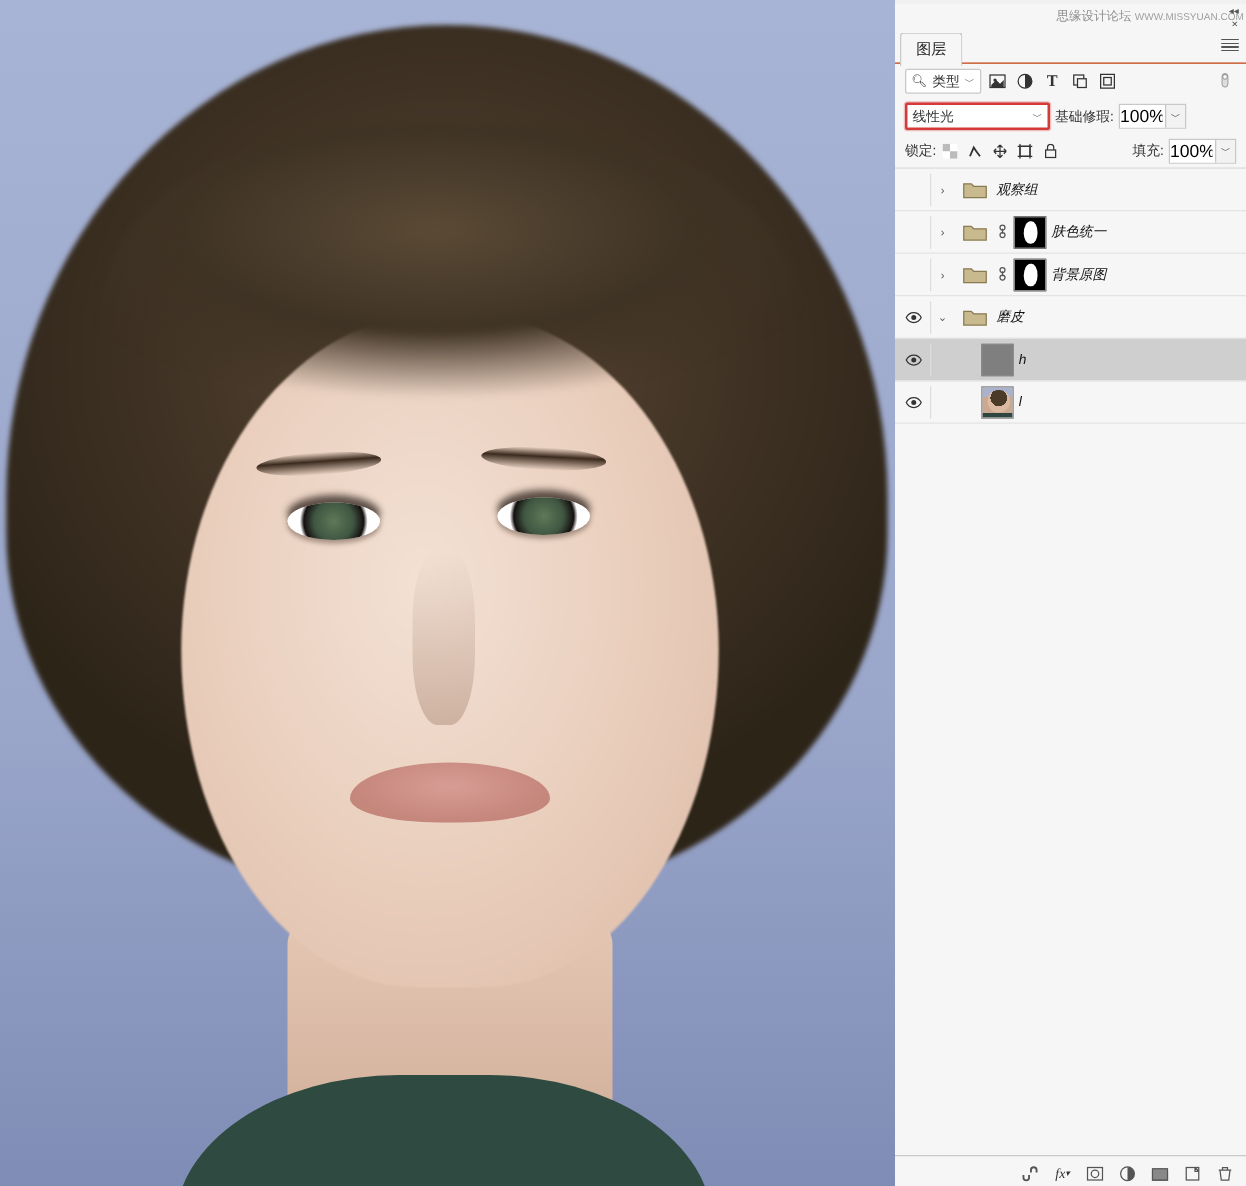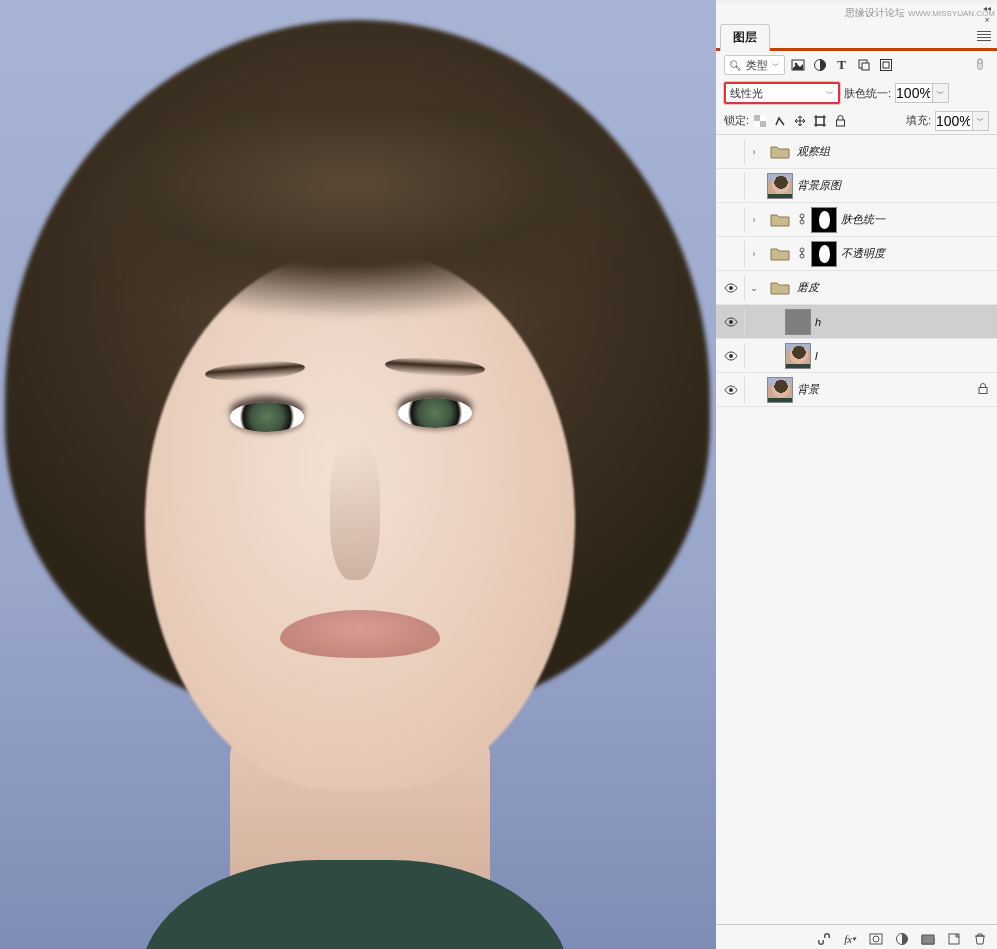--- a/index.html
+++ b/index.html
@@ -19,21 +19,21 @@
 .lips{ position:absolute; left:280px; top:610px; width:160px; height:48px; background:radial-gradient(ellipse at 50% 40%,#d79d94 0%,#c5867c 70%); border-radius:50% 50% 45% 45%/60% 60% 40% 40%; }
 .fringe{ position:absolute; left:80px; top:100px; width:560px; height:300px; background:radial-gradient(ellipse 60% 45% at 48% 28%,#5a4a35 0%,#3f3325 60%,transparent 100%); border-radius:50% 50% 60% 60%/60% 60% 40% 40%; filter:blur(3px);}
 
 .panel-wrap { position:absolute; right:0; top:3px; width:281px; height:949px; background:#f6f6f6; display:flex; flex-direction:column; font-size:11px; color:#333; }
 
 .top-controls { position:absolute; right:6px; top:2px; display:flex; flex-direction:column; gap:2px; align-items:center; }
 .top-controls span { font-size:8px; line-height:1; color:#555; cursor:pointer;}
 .watermark { position:absolute; right:2px; top:3px; font-size:10px; color:#9e9e9e; letter-spacing:0; }
 .watermark b { color:#8f8f8f; font-weight:500; }
 
-.tabs { display:flex; align-items:center; height:26px; margin-top:22px; border-bottom:3px solid #c2410c; padding-left:4px; position:relative;font-weight:bold;}
+.tabs { display:flex; align-items:flex-start; height:26px; margin-top:22px; border-bottom:1px solid #c2410c; padding-left:4px; position:relative;}
 .tab { padding:4px 12px 5px; font-size:12px; color:#222; border:1px solid transparent; border-bottom:none; }
 .tab.active { background:#f6f6f6; border-color:#c9c9c9; border-radius:3px 3px 0 0; position:relative; top:1px;}
 .menu-lines { position:absolute; right:6px; top:28px; width:14px; height:10px; background:repeating-linear-gradient(180deg,#555 0 1px,transparent 1px 3px); cursor:pointer;}
 
 .row { display:flex; align-items:center; gap:4px; padding:5px 8px; height:28px; }
 .filter-select { display:flex; align-items:center; gap:4px; border:1px solid #c8c8c8; background:#fff; height:20px; padding:0 4px; border-radius:2px; font-size:11px; }
 .chev { font-size:8px; color:#555; }
 .icon-btn { width:18px; height:18px; display:flex; align-items:center; justify-content:center; color:#333; cursor:pointer; }
 .icon-btn svg { width:14px; height:14px; }
 
@@ -140,21 +140,21 @@
           <circle cx="7" cy="4.5" r="2.4" fill="#fff" stroke="#888"></circle>
         </svg>
       </div>
   </div>
 
   <div class="row highlight-row">
     <div class="select-blend">
       <span>线性光</span>
       <span class="chev">﹀</span>
     </div>
-    <span class="lbl">肤色统一:</span>
+    <span class="lbl">基础修瑕:</span>
     <div class="val-input">
       <input value="100%" style="">
       <div class="chev-btn">﹀</div>
     </div>
   </div>
 
   <div class="row lock-row">
     <span class="lbl">锁定:</span>
     <div class="lock-icons">
       <span>
@@ -202,28 +202,20 @@
         <div class="vis"></div>
         <div style="width: 1px; height: 26px; background: rgb(221, 221, 221);"></div>
         <div class="toggle">›</div>
         <span class="indent" style="width: 0px;"></span>
         <div class="thumb folder">
           <svg width="20" height="16" viewBox="0 0 20 16">
             <path d="M1 3 h6 l2 2 H19 V14 H1 Z" fill="#c9b98f" stroke="#8a7a50"></path>
           </svg>
         </div>
         <div class="layer-name">观察组</div>
-      </div>
-      <div class="layer">
-        <div class="vis"></div>
-        <div style="width: 1px; height: 26px; background: rgb(221, 221, 221);"></div>
-        <div class="toggle"></div>
-        <span class="indent" style="width: 0px;"></span>
-        <div class="thumb portrait-thumb"></div>
-        <div class="layer-name">背景原图</div>
       </div>
       <div class="layer">
         <div class="vis"></div>
         <div style="width: 1px; height: 26px; background: rgb(221, 221, 221);"></div>
         <div class="toggle">›</div>
         <span class="indent" style="width: 0px;"></span>
         <div class="thumb folder">
           <svg width="20" height="16" viewBox="0 0 20 16">
             <path d="M1 3 h6 l2 2 H19 V14 H1 Z" fill="#c9b98f" stroke="#8a7a50"></path>
           </svg>
@@ -245,21 +237,21 @@
           <svg width="20" height="16" viewBox="0 0 20 16">
             <path d="M1 3 h6 l2 2 H19 V14 H1 Z" fill="#c9b98f" stroke="#8a7a50"></path>
           </svg>
         </div>
         <div class="link-icon"><svg width="8" height="12" viewBox="0 0 8 12">
             <rect x="2" y="1" width="4" height="4" rx="2" fill="none" stroke="#555"></rect>
             <rect x="2" y="7" width="4" height="4" rx="2" fill="none" stroke="#555"></rect>
             <line x1="4" y1="4" x2="4" y2="8" stroke="#555"></line>
           </svg></div>
         <div class="thumb mask"></div>
-        <div class="layer-name">不透明度</div>
+        <div class="layer-name">背景原图</div>
       </div>
       <div class="layer">
         <div class="vis">
           <svg viewBox="0 0 14 14">
             <path d="M7 3 C3 3 1 7 1 7s2 4 6 4 6-4 6-4-2-4-6-4z" fill="none" stroke="#333" stroke-width="1"></path>
             <circle cx="7" cy="7" r="2" fill="#333"></circle>
           </svg>
         </div>
         <div style="width: 1px; height: 26px; background: rgb(221, 221, 221);"></div>
         <div class="toggle">⌄</div>
@@ -290,37 +282,20 @@
             <path d="M7 3 C3 3 1 7 1 7s2 4 6 4 6-4 6-4-2-4-6-4z" fill="none" stroke="#333" stroke-width="1"></path>
             <circle cx="7" cy="7" r="2" fill="#333"></circle>
           </svg>
         </div>
         <div style="width: 1px; height: 26px; background: rgb(221, 221, 221);"></div>
         <div class="toggle"></div>
         <span class="indent" style="width: 18px;"></span>
         <div class="thumb portrait-thumb"></div>
         <div class="layer-name">l</div>
       </div>
-      <div class="layer">
-        <div class="vis">
-          <svg viewBox="0 0 14 14">
-            <path d="M7 3 C3 3 1 7 1 7s2 4 6 4 6-4 6-4-2-4-6-4z" fill="none" stroke="#333" stroke-width="1"></path>
-            <circle cx="7" cy="7" r="2" fill="#333"></circle>
-          </svg>
-        </div>
-        <div style="width: 1px; height: 26px; background: rgb(221, 221, 221);"></div>
-        <div class="toggle"></div>
-        <span class="indent" style="width: 0px;"></span>
-        <div class="thumb portrait-thumb"></div>
-        <div class="layer-name">背景</div>
-        <div class="lock-small"><svg width="10" height="11" viewBox="0 0 10 11">
-            <rect x="1" y="4.5" width="8" height="6" fill="none" stroke="#555"></rect>
-            <path d="M2.5 4.5 V3 a2.5 2.5 0 0 1 5 0 V4.5" fill="none" stroke="#555"></path>
-          </svg></div>
-      </div>
     </div>
 
   <div class="footer">
     <div class="icon-btn">
         <svg viewBox="0 0 14 14">
           <path d="M4 7a3 3 0 0 1 0-6h2v1.5H4a1.5 1.5 0 0 0 0 3h2V7zM10 7a3 3 0 0 1 0 6H8v-1.5h2a1.5 1.5 0 0 0 0-3H8V7z" fill="#555" transform="rotate(90 7 7)"></path>
         </svg>
       </div>
     <div class="icon-btn" style="font-style:italic;font-size:11px;font-family:serif;">fx<span style="font-size:7px;">▾</span></div>
     <div class="icon-btn">

